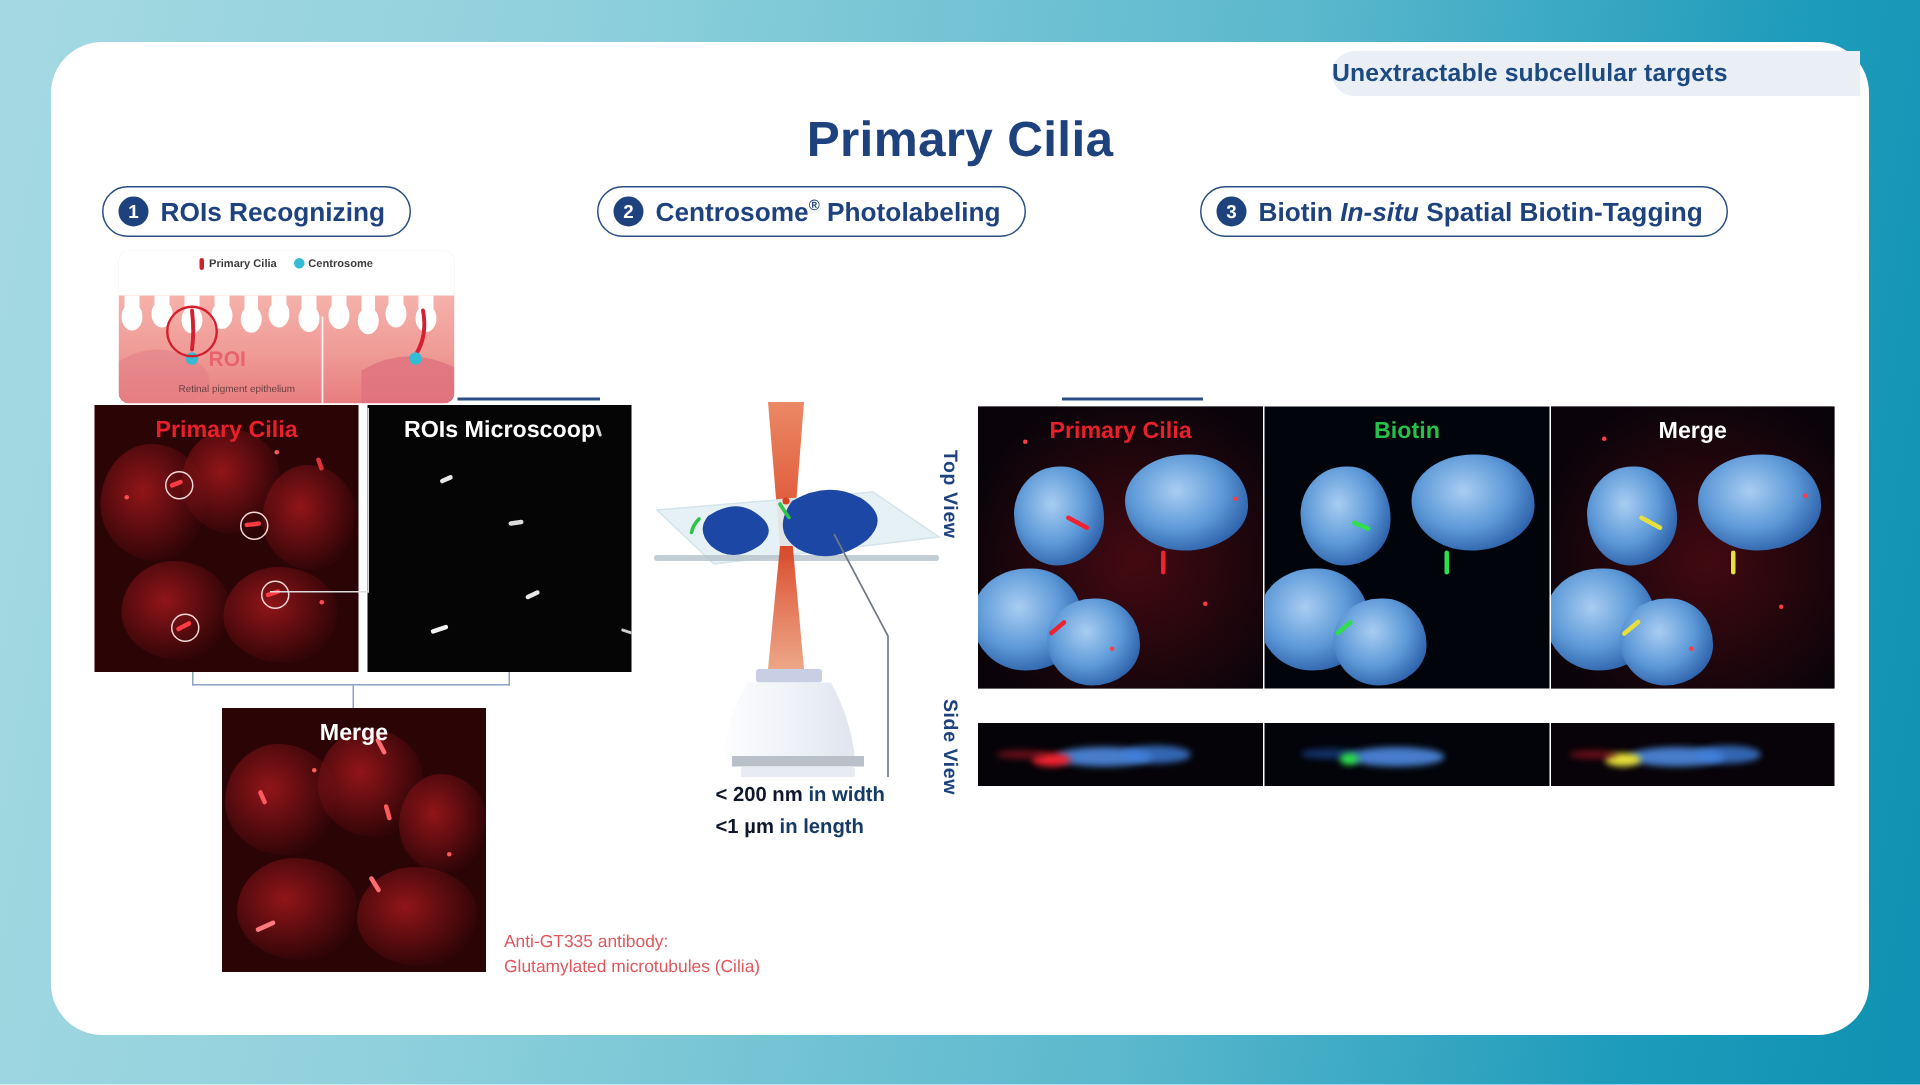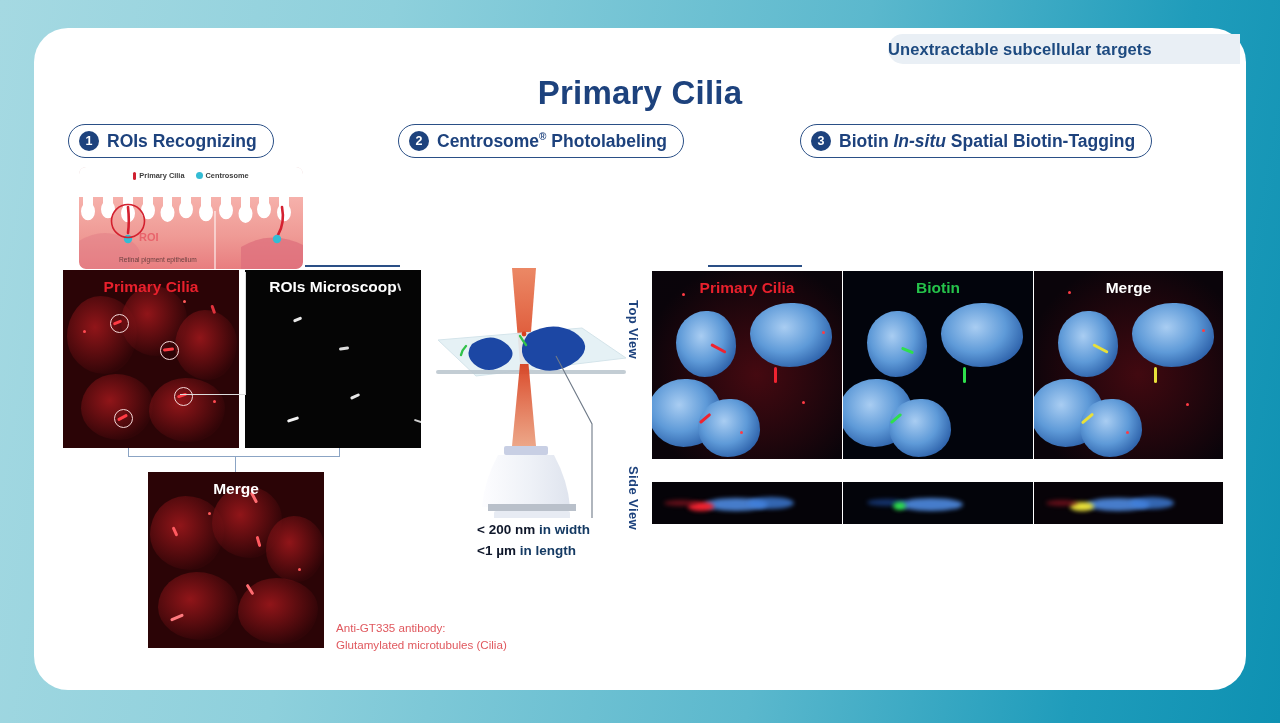--- a/index.html
+++ b/index.html
@@ -61,21 +61,21 @@
     position:absolute;top:4px;left:0;width:100%;display:flex;justify-content:center;
     gap:11px;align-items:center;font-size:7.4px;color:#3c3c3c;z-index:6;font-weight:600;
   }
   .lg{display:flex;align-items:center;gap:3px;}
   .lg-cilia{width:3px;height:8px;background:#cf2030;border-radius:2px;}
   .lg-cen{width:7px;height:7px;border-radius:50%;background:#34bcd4;}
   .rpe-label{
     position:absolute;left:40px;bottom:6px;font-size:6.6px;color:#6b4040;z-index:6;
   }
   .roi-label{
-    position:absolute;left:40px;top:64px;font-size:11px;color:#e8636b;font-weight:bold;z-index:6;padding-left:20px;
+    position:absolute;left:40px;top:64px;font-size:14px;color:#e8636b;font-weight:bold;z-index:6;padding-left:20px;
   }
 
   
   .panel{position:absolute;overflow:hidden;}
   .panel .cap{
     position:absolute;top:8px;left:0;width:100%;text-align:center;
     font-weight:bold;font-size:15.5px;z-index:5;
   }
   .cap-red{color:#e8202c;}
   .cap-white{color:#ffffff;}

